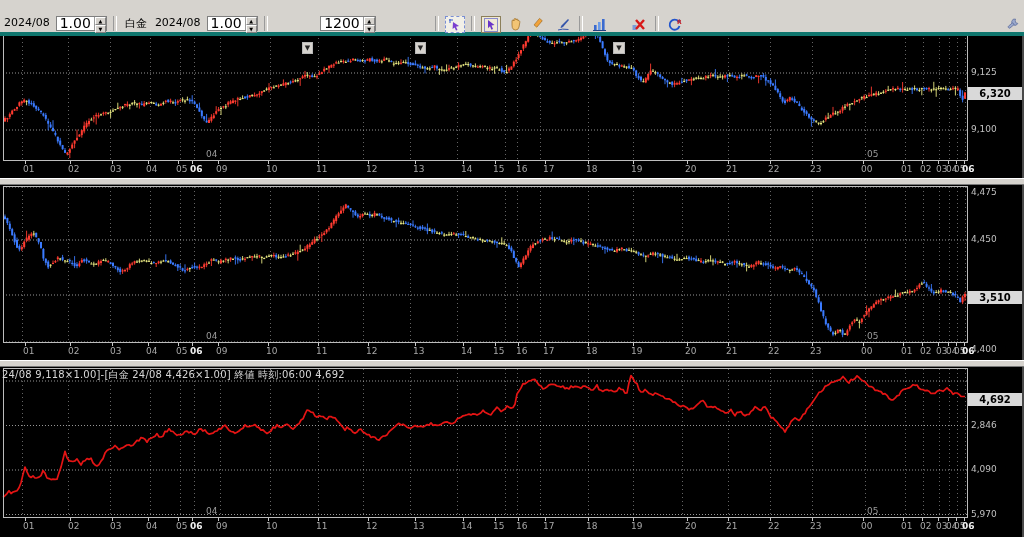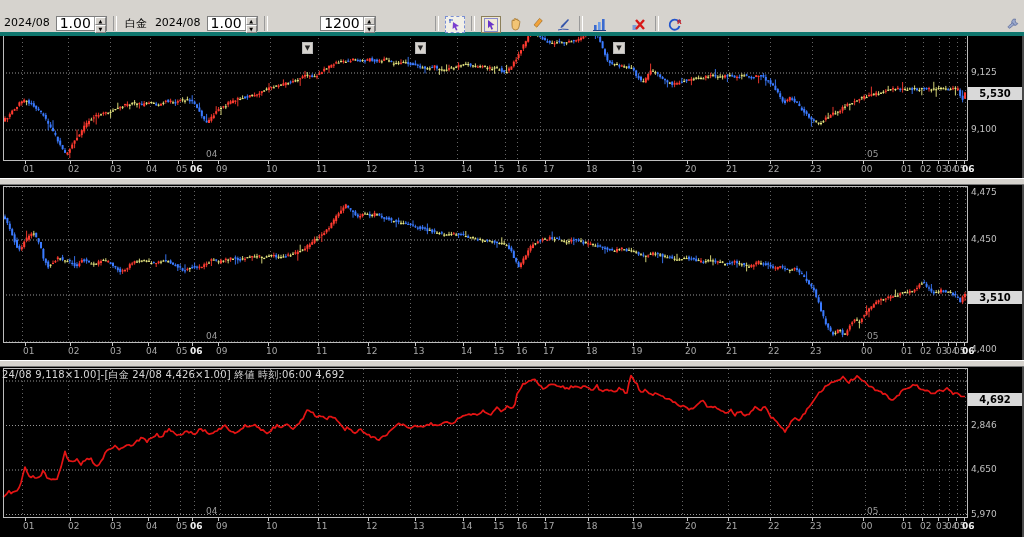--- a/index.html
+++ b/index.html
@@ -1969,21 +1969,21 @@
       <div class="hour-label" style="left:901px;top:164px">01</div>
       <div class="hour-label" style="left:920px;top:164px">02</div>
       <div class="hour-label" style="left:936px;top:164px">03</div>
       <div class="hour-label" style="left:946px;top:164px">04</div>
       <div class="hour-label" style="left:954px;top:164px">05</div>
       <div class="hour-label bold" style="left:962px;top:164px">06</div>
       <div class="date-marker" style="left:206px;top:149px">04</div>
       <div class="date-marker" style="left:867px;top:149px">05</div>
       <div class="ytick" style="top:67px">9,125</div>
       <div class="ytick" style="top:124px">9,100</div>
-      <div class="price-box" style="top:87px">5,530</div>
+      <div class="price-box" style="top:87px">6,320</div>
       <div class="hour-label" style="left:23px;top:346px">01</div>
       <div class="hour-label" style="left:68px;top:346px">02</div>
       <div class="hour-label" style="left:110px;top:346px">03</div>
       <div class="hour-label" style="left:146px;top:346px">04</div>
       <div class="hour-label" style="left:176px;top:346px">05</div>
       <div class="hour-label bold" style="left:190px;top:346px">06</div>
       <div class="hour-label" style="left:216px;top:346px">09</div>
       <div class="hour-label" style="left:266px;top:346px">10</div>
       <div class="hour-label" style="left:316px;top:346px">11</div>
       <div class="hour-label" style="left:366px;top:346px">12</div>
@@ -2036,17 +2036,17 @@
       <div class="hour-label" style="left:901px;top:521px">01</div>
       <div class="hour-label" style="left:920px;top:521px">02</div>
       <div class="hour-label" style="left:936px;top:521px">03</div>
       <div class="hour-label" style="left:946px;top:521px">04</div>
       <div class="hour-label" style="left:954px;top:521px">05</div>
       <div class="hour-label bold" style="left:962px;top:521px">06</div>
       <div class="date-marker" style="left:206px;top:506px">04</div>
       <div class="date-marker" style="left:867px;top:506px">05</div>
       <div class="ytick" style="top:394px">4,700</div>
       <div class="ytick" style="top:419.5px">2,846</div>
-      <div class="ytick" style="top:464px">4,650</div>
+      <div class="ytick" style="top:464px">4,090</div>
       <div class="ytick" style="top:508.5px">5,970</div>
       <div class="price-box" style="top:393px">4,692</div>
     </div>
 </div>
 
 </body></html>

